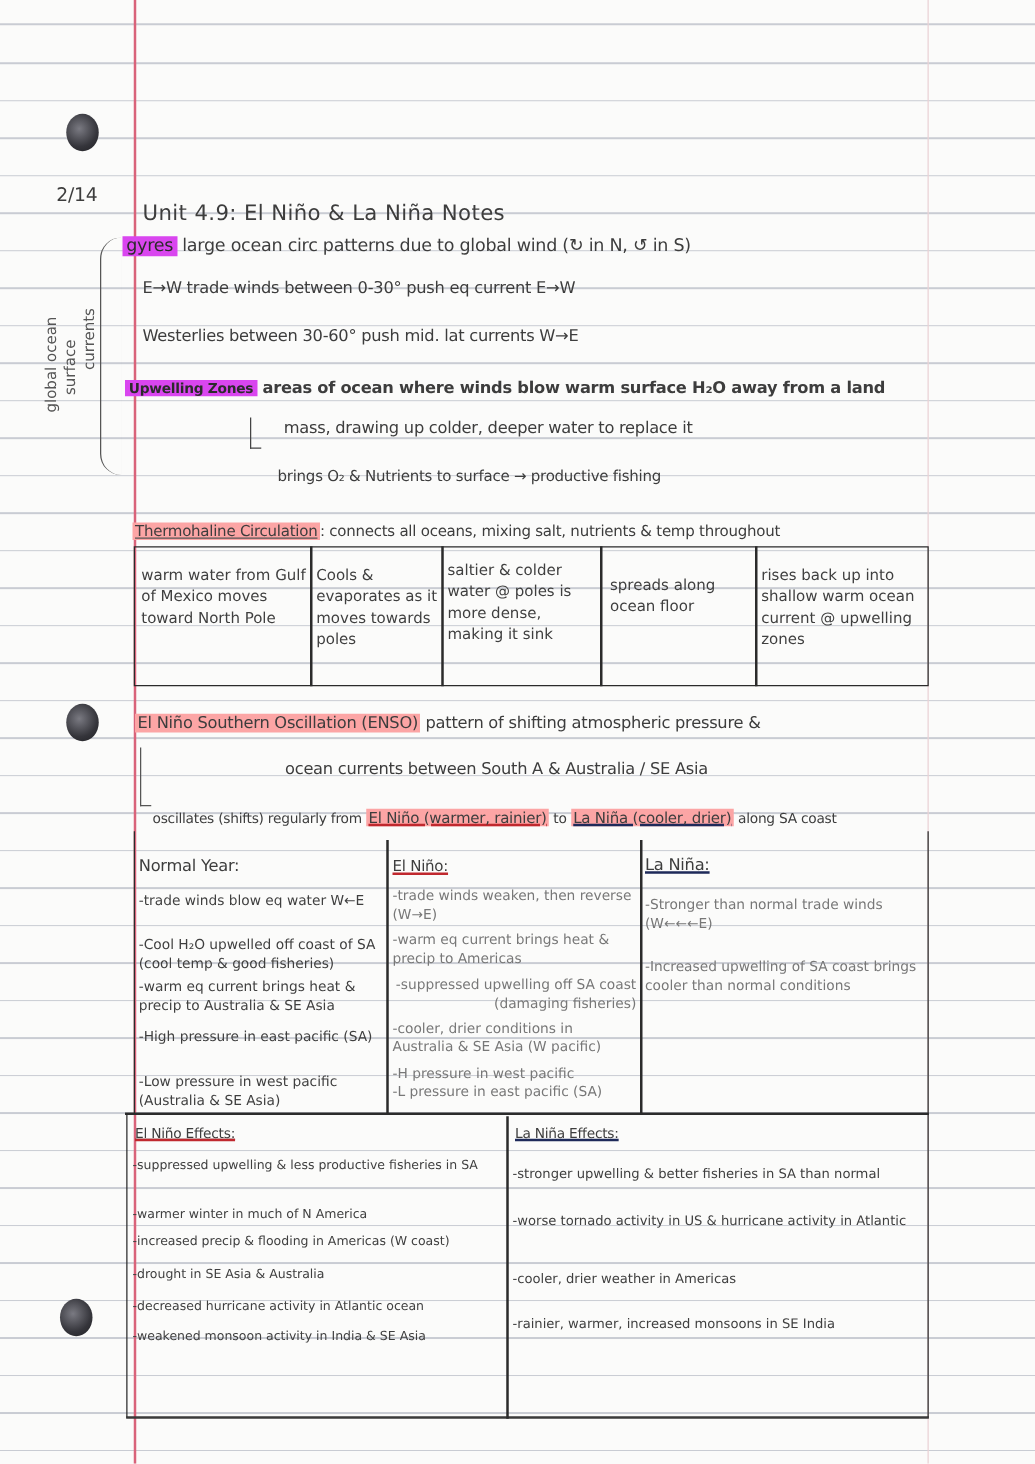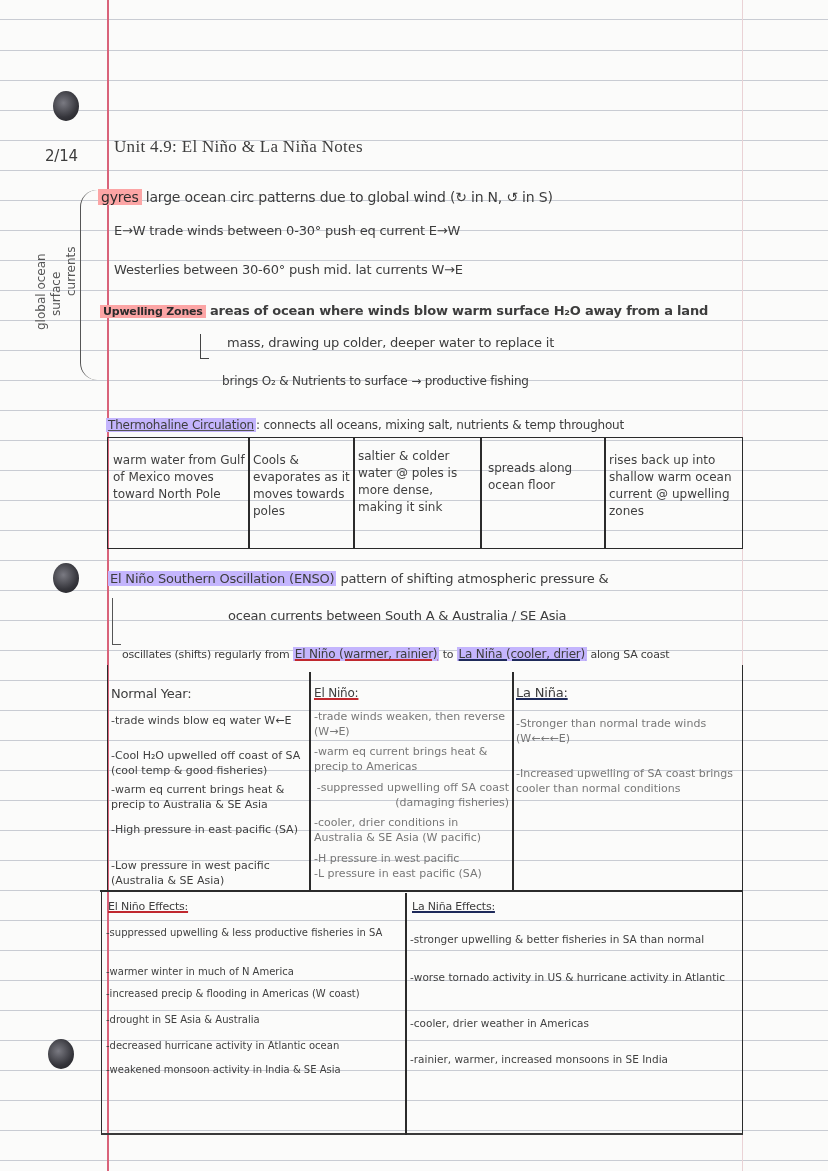--- a/index.html
+++ b/index.html
@@ -7,22 +7,22 @@
     font-family:"DejaVu Sans",sans-serif;color:#3a3a3a;}
   .page{position:absolute;left:0;top:0;width:828px;height:1171px;
     background:repeating-linear-gradient(to bottom,transparent 0,transparent 29px,#c9ccd3 29px,#c9ccd3 30px);
     background-position:0 21px;}
   .margin-line{position:absolute;left:107px;top:0;width:2px;height:1171px;background:#d9637a;}
   .right-line{position:absolute;left:742px;top:0;width:1px;height:1171px;background:#ead2d5;}
   .hole{position:absolute;width:26px;height:30px;border-radius:50%;
     background:radial-gradient(circle at 40% 40%,#7a7a82,#35353b 60%,#1e1e22);}
   .hw{position:absolute;font-size:14px;line-height:18px;white-space:nowrap;color:#3d3d3d;letter-spacing:-.2px;}
   .xs{font-size:9px;line-height:12px;color:#666;}
-  .hl-green{background:#fca5a5;color:#2b2b2b;padding:0 3px;}
-  .hl-yellow{background:#c4b5fd;padding:0 2px;}
+  .hl-green{background:#d946ef;color:#2b2b2b;padding:0 3px;}
+  .hl-yellow{background:#fca5a5;padding:0 2px;}
   .u-red{text-decoration:underline;text-decoration-color:#c0282e;text-decoration-thickness:2px;}
   .u-blue{text-decoration:underline;text-decoration-color:#1e2a5a;text-decoration-thickness:2px;}
   .u-grey{text-decoration:underline;text-decoration-color:#555;}
   .vert{position:absolute;transform:rotate(-90deg);transform-origin:left top;font-size:12px;line-height:14px;color:#555;white-space:nowrap;}
   .brace{position:absolute;left:80px;top:190px;width:16px;height:190px;border-left:1.5px solid #555;border-radius:18px 0 0 18px;}
   .box{position:absolute;border:1.6px solid #2b2b2b;}
   .vline{position:absolute;width:1.6px;background:#2b2b2b;}
   .hline{position:absolute;height:1.8px;background:#2b2b2b;}
   .cell{position:absolute;font-size:11px;line-height:15px;color:#3f3f3f;white-space:normal;}
 </style>
@@ -31,21 +31,21 @@
 
 <div class="page"></div>
 <div class="margin-line"></div>
 <div class="right-line"></div>
 
 <div class="hole" style="left:53px;top:91px;"></div>
 <div class="hole" style="left:53px;top:563px;"></div>
 <div class="hole" style="left:48px;top:1039px;"></div>
 
 <div class="hw" style="left:45px;top:147px;font-size:15px;">2/14</div>
-<div class="hw" style="left:114px;top:138px;font-size:17px;letter-spacing:.3px;font-family:Liberation Serif, serif;">Unit 4.9: El Niño &amp; La Niña Notes</div>
+<div class="hw" style="left:114px;top:162px;font-size:17px;letter-spacing:.3px;">Unit 4.9: El Niño &amp; La Niña Notes</div>
 
 <div class="brace"></div>
 <div class="vert" style="left:34px;top:330px;">global ocean</div>
 <div class="vert" style="left:49px;top:316px;">surface</div>
 <div class="vert" style="left:64px;top:296px;">currents</div>
 
 <div class="hw" style="left:98px;top:188px;">
   <span class="hl-green">gyres</span>
   <span>large ocean circ patterns due to global wind (↻ in N, ↺ in S)</span>
 </div>

